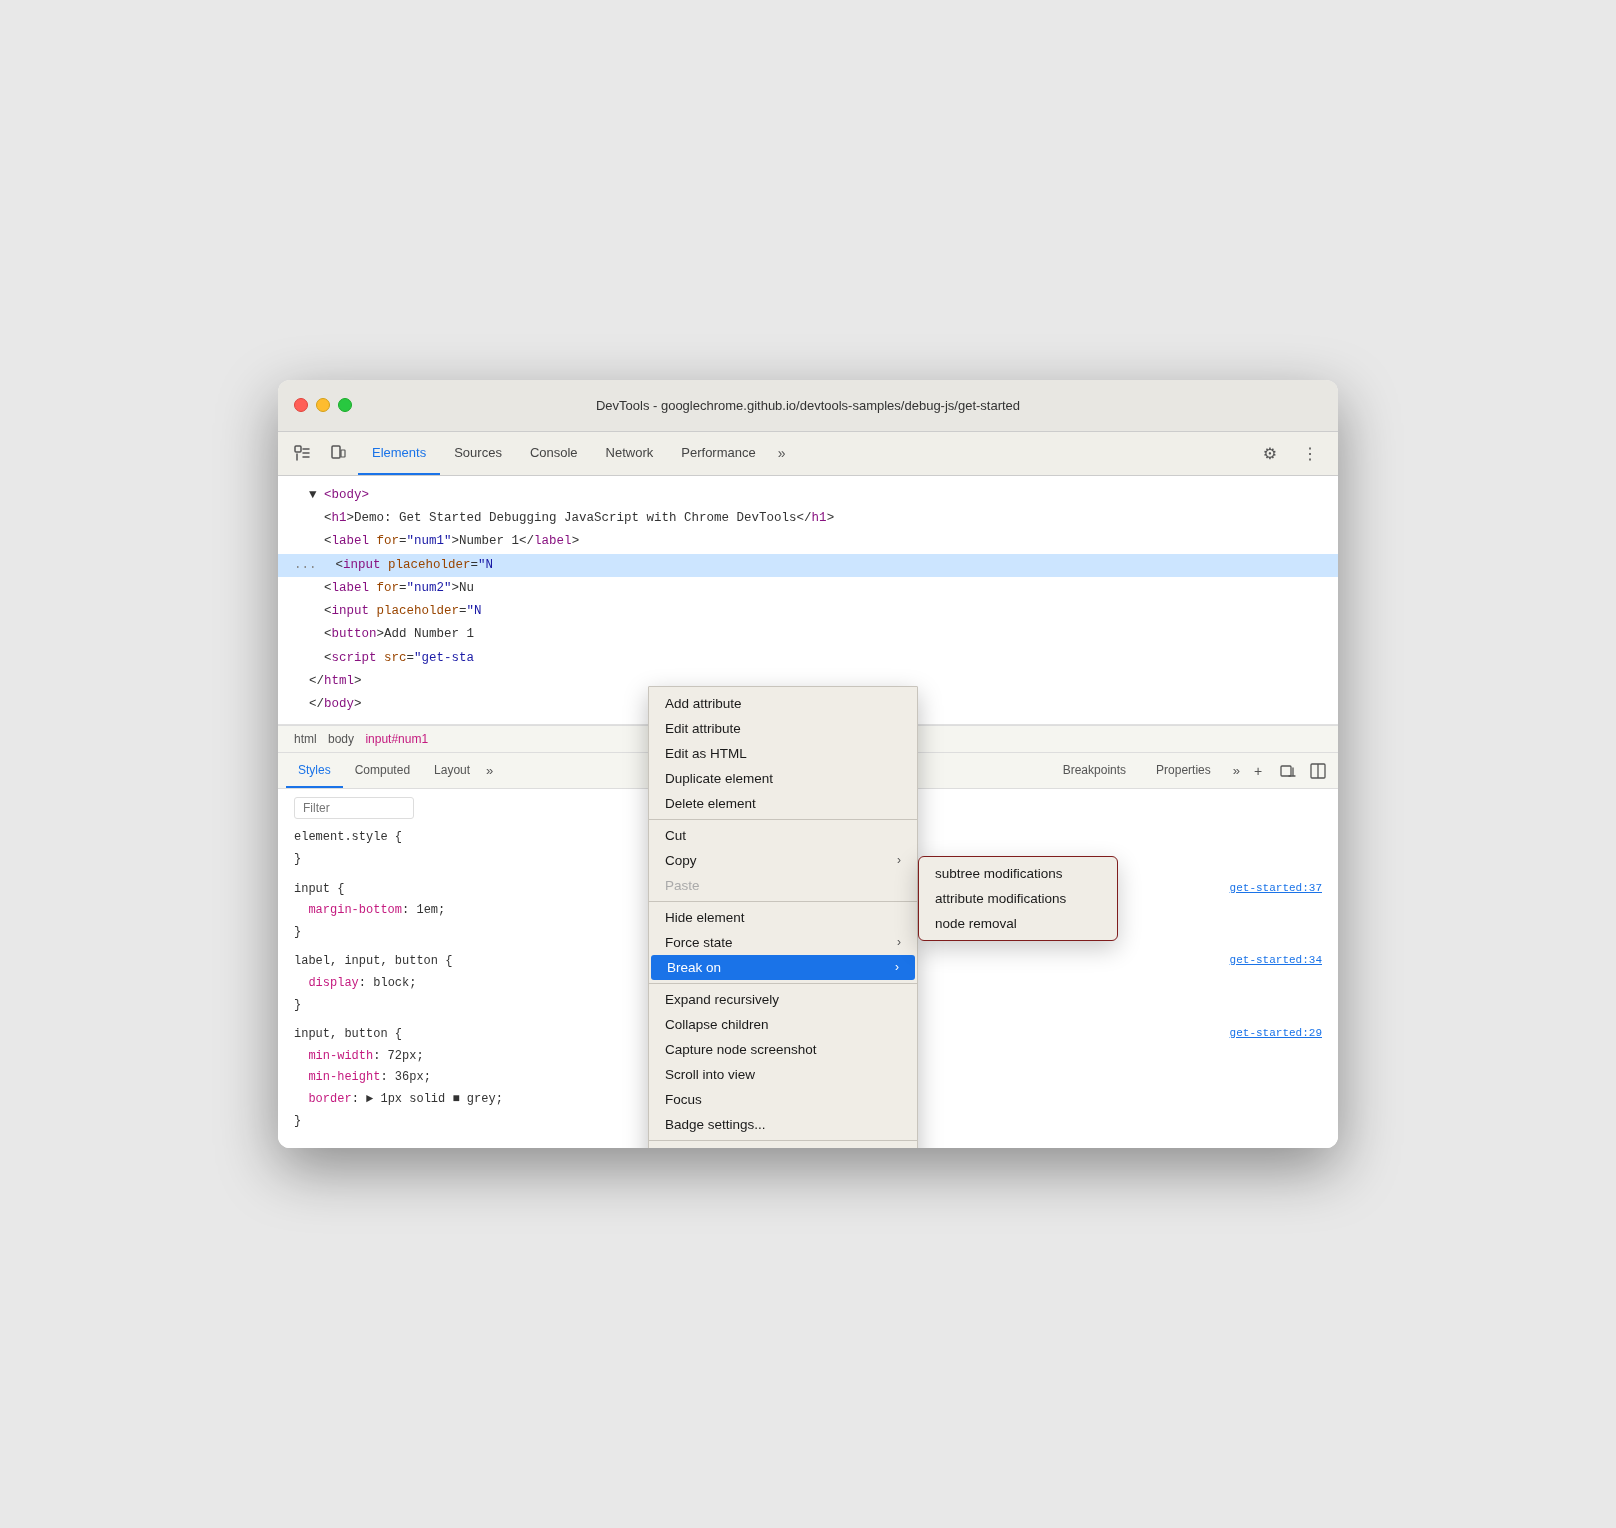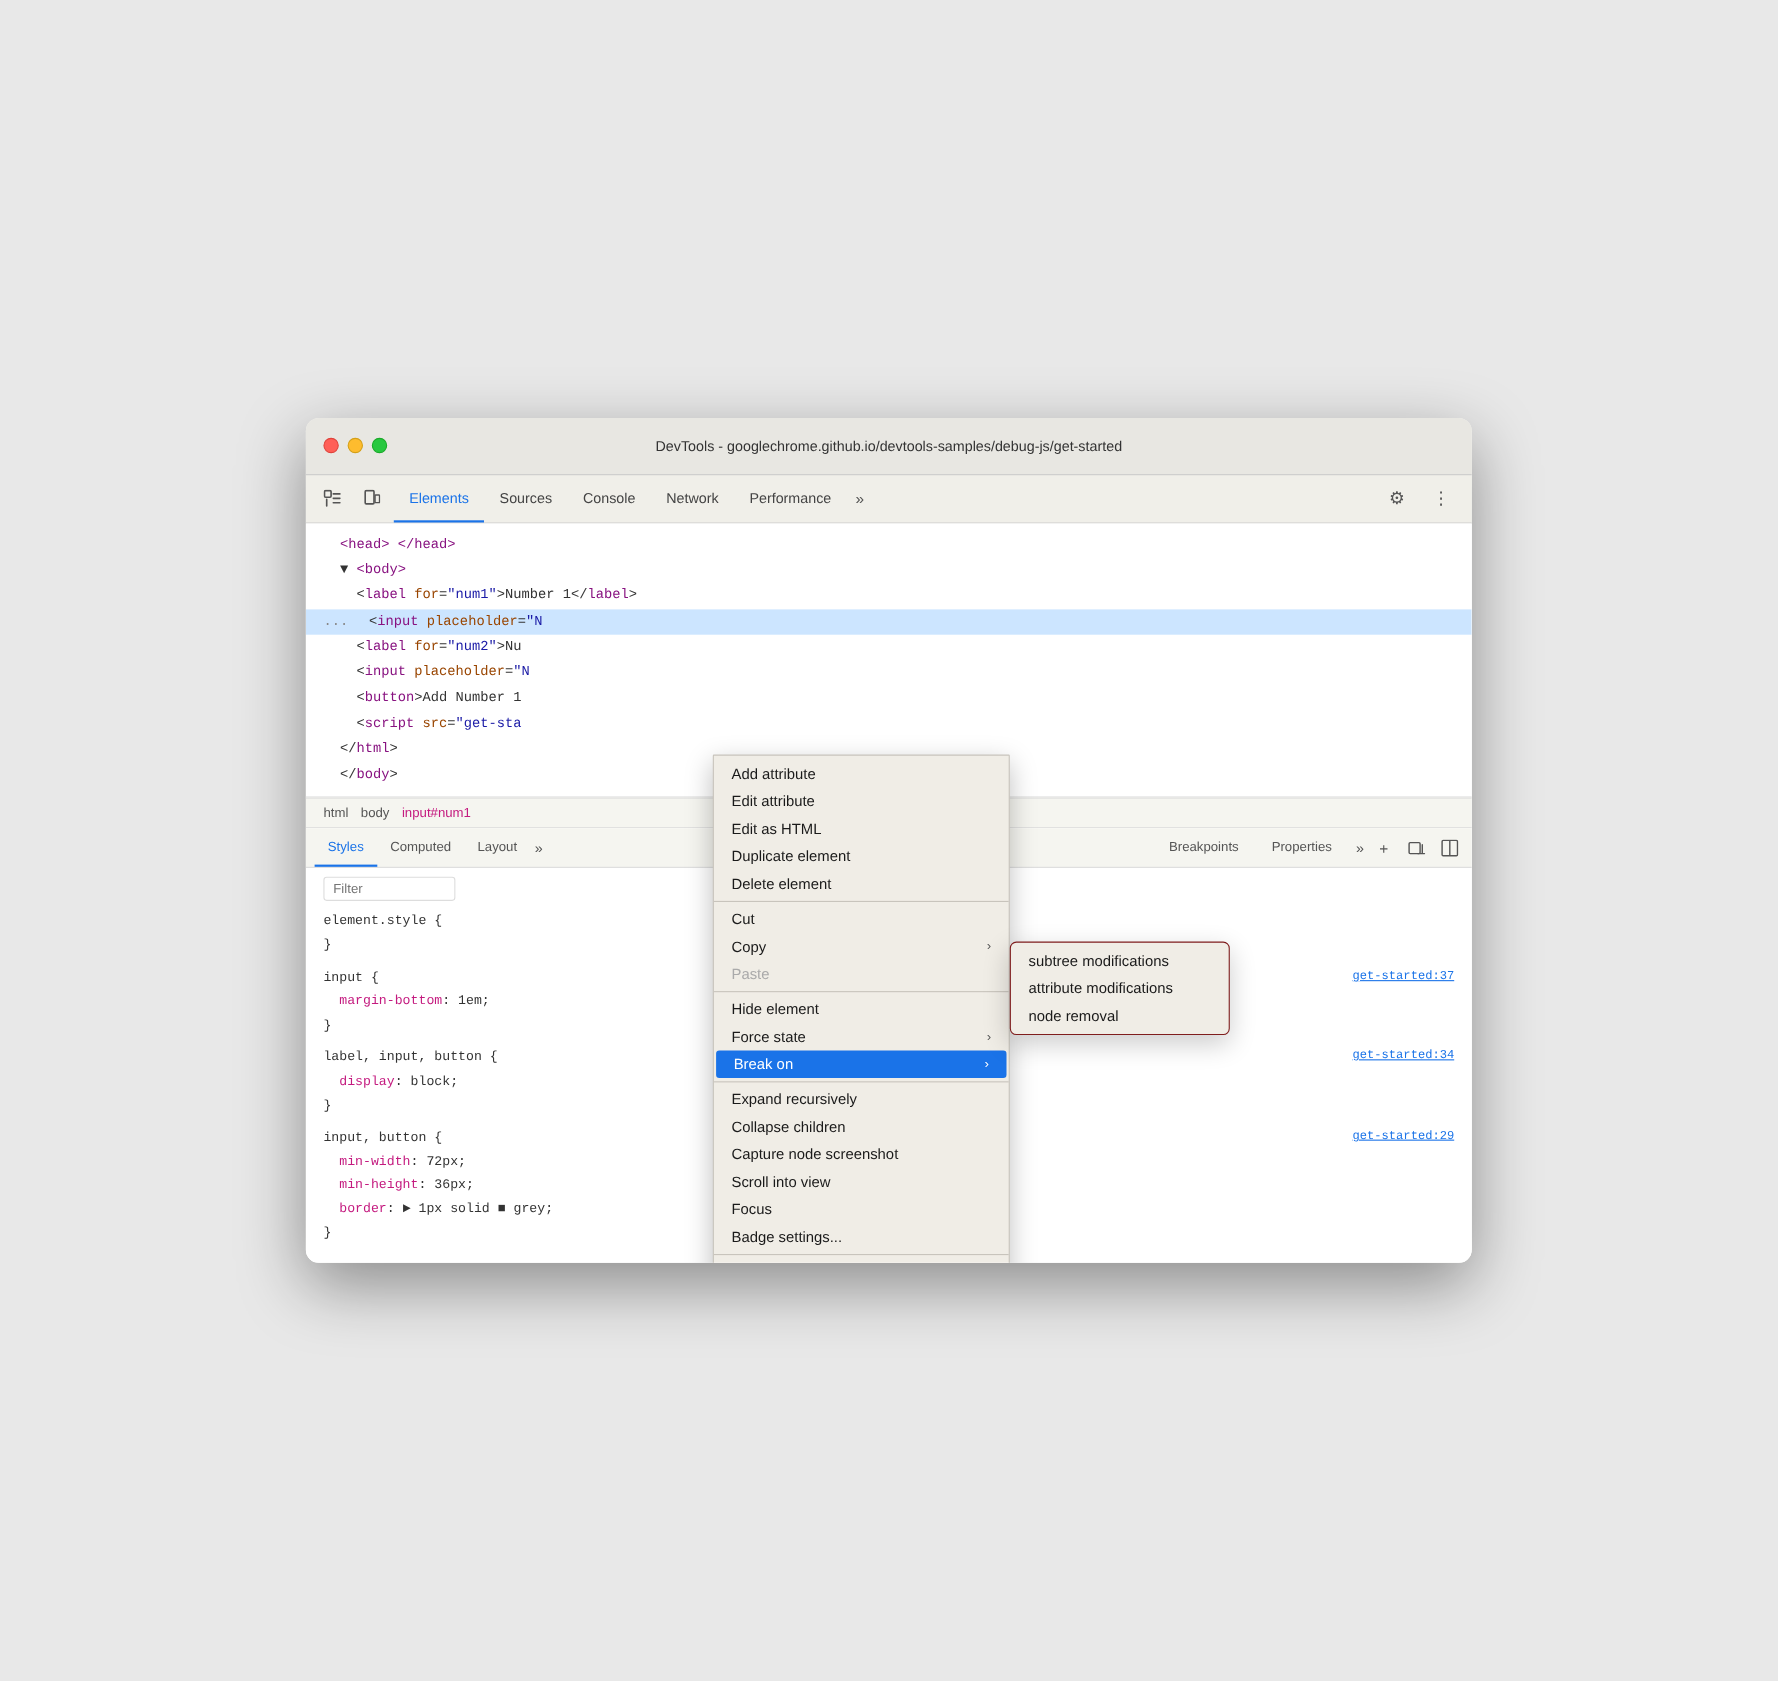--- a/index.html
+++ b/index.html
@@ -351,24 +351,24 @@
       <div class="dt-icon-btn">⚙</div>
       <div class="dt-icon-btn">⋮</div>
     </div>
   </div>
 
   <div class="devtools-container">
     <div class="devtools-body">
 
       <div class="dom-panel">
         <div class="dom-line">
-          &nbsp;&nbsp;<span class="tag">&lt;head&gt;</span> <span class="tag">&lt;/head&gt;</span>
-        </div>
-        <div class="dom-line">
           &nbsp;&nbsp;▼ <span class="tag">&lt;body&gt;</span>
+        </div>
+        <div class="dom-line">
+          &nbsp;&nbsp;&nbsp;&nbsp;&lt;<span class="tag">h1</span>&gt;Demo: Get Started Debugging JavaScript with Chrome DevTools&lt;/<span class="tag">h1</span>&gt;
         </div>
         <div class="dom-line">
           &nbsp;&nbsp;&nbsp;&nbsp;&lt;<span class="tag">label</span> <span class="attr-name">for</span>=<span class="attr-value">"num1"</span>&gt;Number 1&lt;/<span class="tag">label</span>&gt;
         </div>
         <div class="dom-line highlighted">
           <span class="ellipsis">...</span>&nbsp;&nbsp;&lt;<span class="tag">input</span> <span class="attr-name">placeholder</span>=<span class="attr-value">"N</span>
         </div>
         <div class="dom-line">
           &nbsp;&nbsp;&nbsp;&nbsp;&lt;<span class="tag">label</span> <span class="attr-name">for</span>=<span class="attr-value">"num2"</span>&gt;Nu
         </div>

